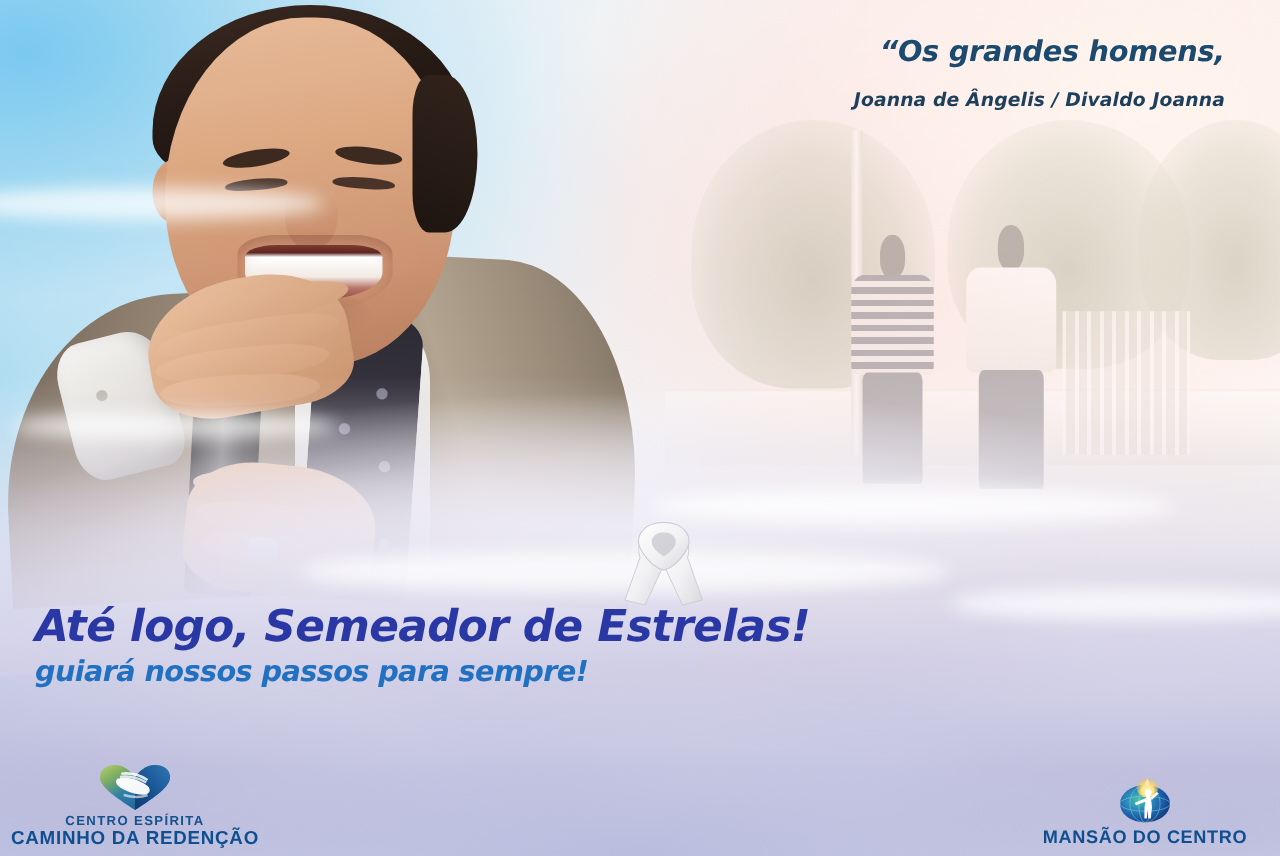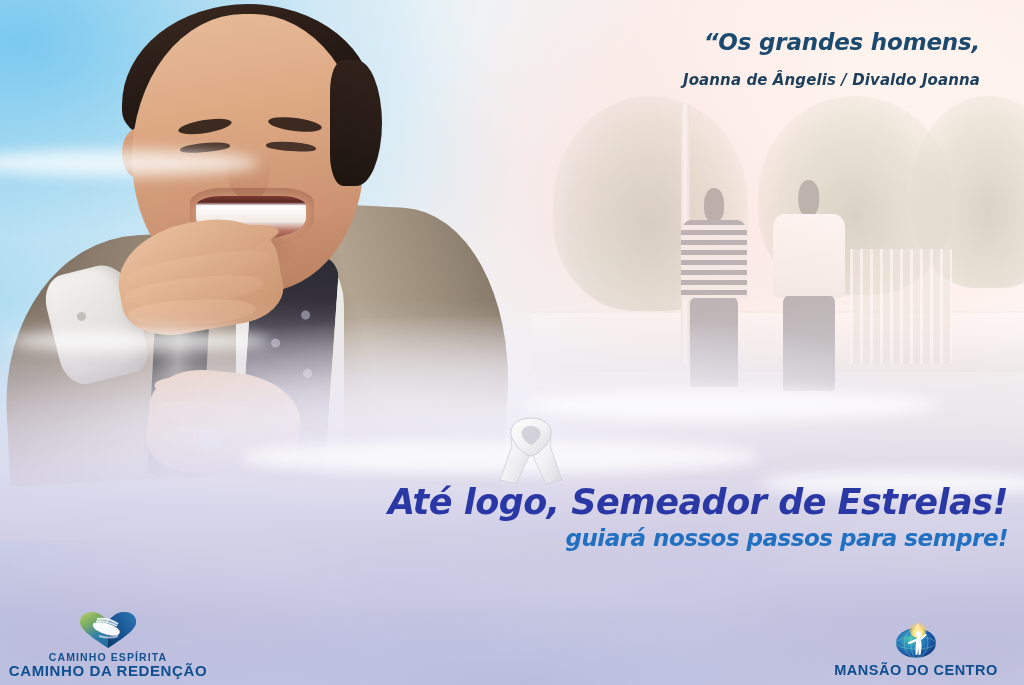--- a/index.html
+++ b/index.html
@@ -325,21 +325,22 @@
     width: 70px;
     height: 78px;
   }
 
   
   .headline {
     position: absolute;
     left: 0;
     right: 16px;
     top: 484px;
-    text-align: right;
+    text-align: left;
+    padding-left: 28px;
   }
   .hl {
     font-family: "DejaVu Sans", sans-serif;
     font-style: italic;
     font-weight: bold;
     letter-spacing: -0.5px;
     line-height: 36px;
     white-space: nowrap;
   }
   .hl1 { font-size: 35px; color: #2a38a6; }
@@ -504,21 +505,21 @@
         <path d="M31 12 C 34 7, 40 2, 47 2 C 53 2, 59 5, 59 12 C 59 19, 48 27, 31 38 Z" fill="url(#hgR)"></path>
         <g fill="#ffffff">
           <path d="M17 13 C 24 11, 33 13, 40 18 C 43 20, 44 23, 41 25
                    C 37 27, 28 25, 21 21 C 17 19, 14 15, 17 13 Z" opacity=".96"></path>
           <path d="M20 9  C 27 8, 35 10, 41 14" stroke="#ffffff" stroke-width="2.1" fill="none" opacity=".85"></path>
           <path d="M19 11.5 C 26 10.5, 34 12.5, 40 16" stroke="#ffffff" stroke-width="2" fill="none" opacity=".8"></path>
           <path d="M22 26 C 29 28, 36 28, 41 26" stroke="#ffffff" stroke-width="2" fill="none" opacity=".6"></path>
         </g>
       </svg>
     </div>
-    <div class="logo-text-sm">CAMINHO ESPÍRITA</div>
+    <div class="logo-text-sm">CENTRO ESPÍRITA</div>
     <div class="logo-text-lg">CAMINHO DA REDENÇÃO</div>
   </div>
 
   <div class="logo logo-right">
     <div class="logo-mark">
       <svg viewBox="0 0 62 40" width="62" height="40" aria-hidden="true">
         <defs>
           <radialGradient id="globeG" cx="38%" cy="40%" r="72%">
             <stop offset="0%" stop-color="#49c7a6"></stop>
             <stop offset="32%" stop-color="#2e8fbe"></stop>

